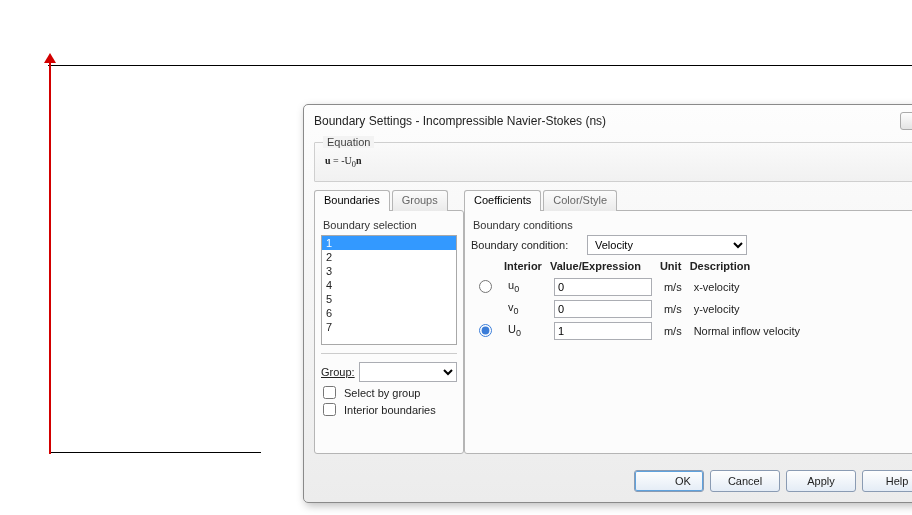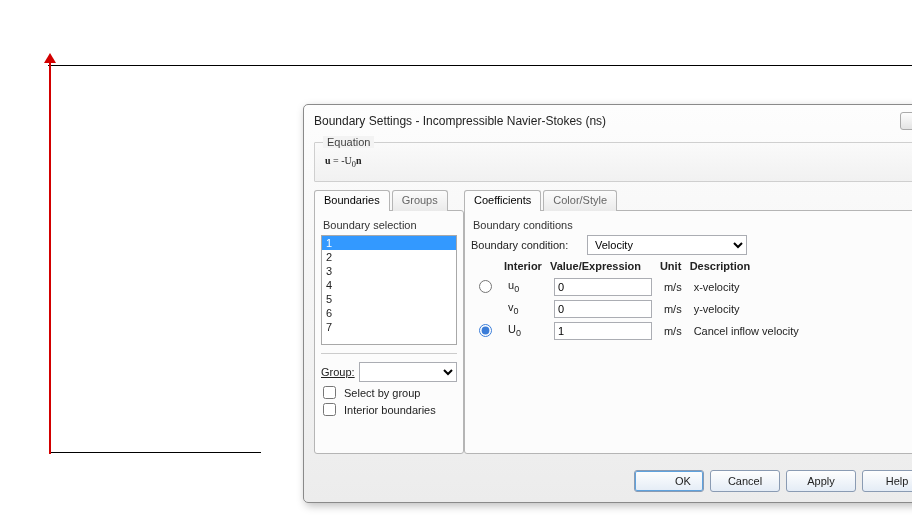--- a/index.html
+++ b/index.html
@@ -317,21 +317,21 @@
                   <td class="qty">v<sub>0</sub></td>
                   <td><input class="win val-input" value="0" style=""></td>
                   <td>m/s</td>
                   <td>y-velocity</td>
                 </tr>
                 <tr>
                   <td><input type="radio" name="coefradio" checked="" style=""></td>
                   <td class="qty">U<sub>0</sub></td>
                   <td><input class="win val-input" value="1" style=""></td>
                   <td>m/s</td>
-                  <td>Cancel inflow velocity</td>
+                  <td>Normal inflow velocity</td>
                 </tr>
               </tbody>
           </table>
         </div>
       </div>
     </div>
   </div>
 
   <div class="btnbar">
     <div class="btn default">OK</div>

